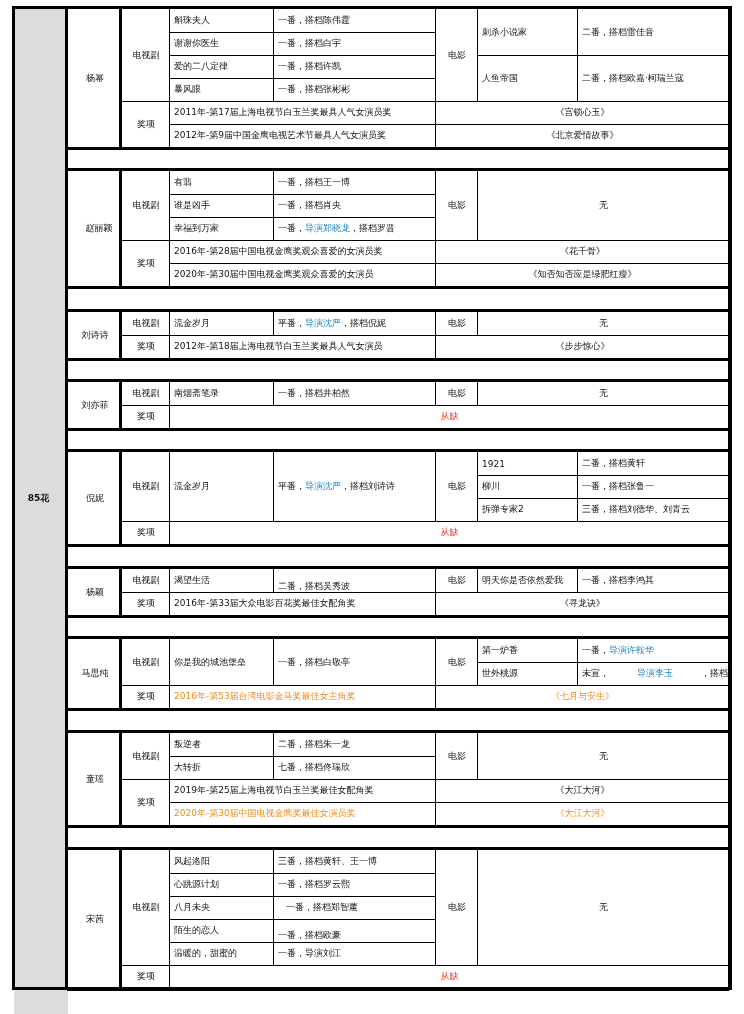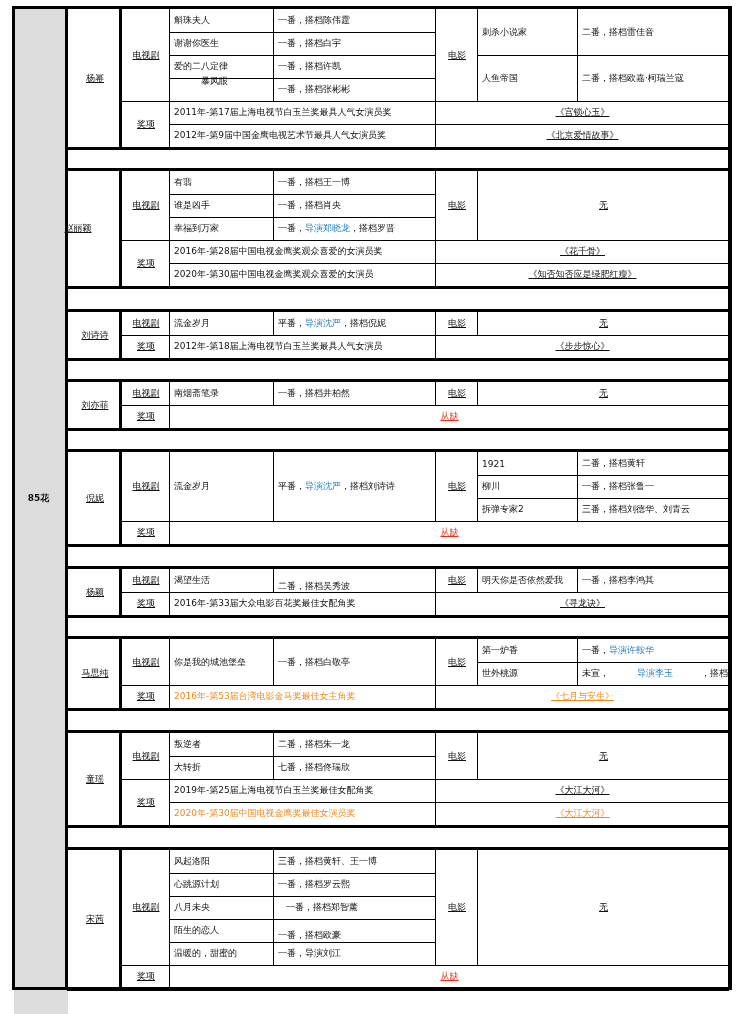--- a/index.html
+++ b/index.html
@@ -7,21 +7,21 @@
          font-family: "DejaVu Sans", "Liberation Sans", sans-serif; font-size: 9px; color: #111; }
   .bg-strip { position: absolute; left: 14px; top: 6px; width: 54px; height: 1008px; background: #dcdcdc; }
   .frame { position: absolute; left: 12px; top: 6px; width: 720px; height: 984px; border: 3px solid #000;
            box-sizing: border-box; border-right-width: 4px; }
   .group-col { position: absolute; left: 12px; top: 6px; width: 56px; height: 984px;
                border-right: 3px solid #000; box-sizing: border-box;
                display: flex; align-items: center; justify-content: center; }
   .group-label { font-weight: bold; font-size: 9px; }
   .cell { position: absolute; box-sizing: border-box; display: flex; align-items: center; padding-left: 4px;
           white-space: nowrap; overflow: hidden; }
-  .center { justify-content: center; padding-left: 0; text-decoration: underline; }
+  .center { justify-content: center; padding-left: 0; }
   .blue { color: #1f7fc4; }
   .red { color: #e8301a; }
   .orange { color: #f08a1c; }
   .line { position: absolute; background: #000; }
 </style>
 </head>
 <body>
 
 <div class="bg-strip"></div>
 <div class="frame"></div>
@@ -53,21 +53,21 @@
       <span>一番，搭档白宇</span>
     </div>
     <div class="line" style="left: 170px; top: 32px; width: 266px; height: 1px;"></div>
     <div class="cell " style="left: 170px; top: 55px; width: 104px; height: 23px;">
       <span>爱的二八定律</span>
     </div>
     <div class="cell " style="left: 274px; top: 55px; width: 162px; height: 23px;">
       <span>一番，搭档许凯</span>
     </div>
     <div class="line" style="left: 170px; top: 55px; width: 266px; height: 1px;"></div>
-    <div class="cell " style="left: 170px; top: 70px; width: 104px; height: 23px; margin-left: 27px;">
+    <div class="cell " style="left: 170px; top: 78px; width: 104px; height: 23px;">
       <span>暴风眼</span>
     </div>
     <div class="cell " style="left: 274px; top: 78px; width: 162px; height: 23px;">
       <span>一番，搭档张彬彬</span>
     </div>
     <div class="line" style="left: 170px; top: 78px; width: 266px; height: 1px;"></div>
     <div class="line" style="left: 273px; top: 9px; width: 1px; height: 92px;"></div>
     <div class="line" style="left: 435px; top: 9px; width: 1px; height: 92px;"></div>
     <div class="cell center" style="left: 436px; top: 9px; width: 42px; height: 92px;">
       <span>电影</span>
@@ -100,21 +100,21 @@
     <div class="cell " style="left: 170px; top: 124px; width: 266px; height: 23px;">
       <span>2012年-第9届中国金鹰电视艺术节最具人气女演员奖</span>
     </div>
     <div class="cell center " style="left: 436px; top: 124px; width: 293px; height: 23px;">
       <span>《北京爱情故事》</span>
     </div>
     <div class="line" style="left: 170px; top: 124px; width: 559px; height: 1px;"></div>
     <div class="line" style="left: 435px; top: 101px; width: 1px; height: 46px;"></div>
     <div class="line" style="left: 67px; top: 168px; width: 662px; height: 3px;"></div>
     <div class="line" style="left: 67px; top: 286px; width: 662px; height: 3px;"></div>
-    <div class="cell center" style="left: 51px; top: 171px; width: 54px; height: 115px;">
+    <div class="cell center" style="left: 72px; top: 171px; width: 54px; height: 115px;">
       <span>赵丽颖</span>
     </div>
     <div class="line" style="left: 119px; top: 171px; width: 3px; height: 115px;"></div>
     <div class="cell center" style="left: 122px; top: 171px; width: 48px; height: 69px;">
       <span>电视剧</span>
     </div>
     <div class="line" style="left: 169px; top: 171px; width: 1px; height: 115px;"></div>
     <div class="cell " style="left: 170px; top: 171px; width: 104px; height: 23px;">
       <span>有翡</span>
     </div>

